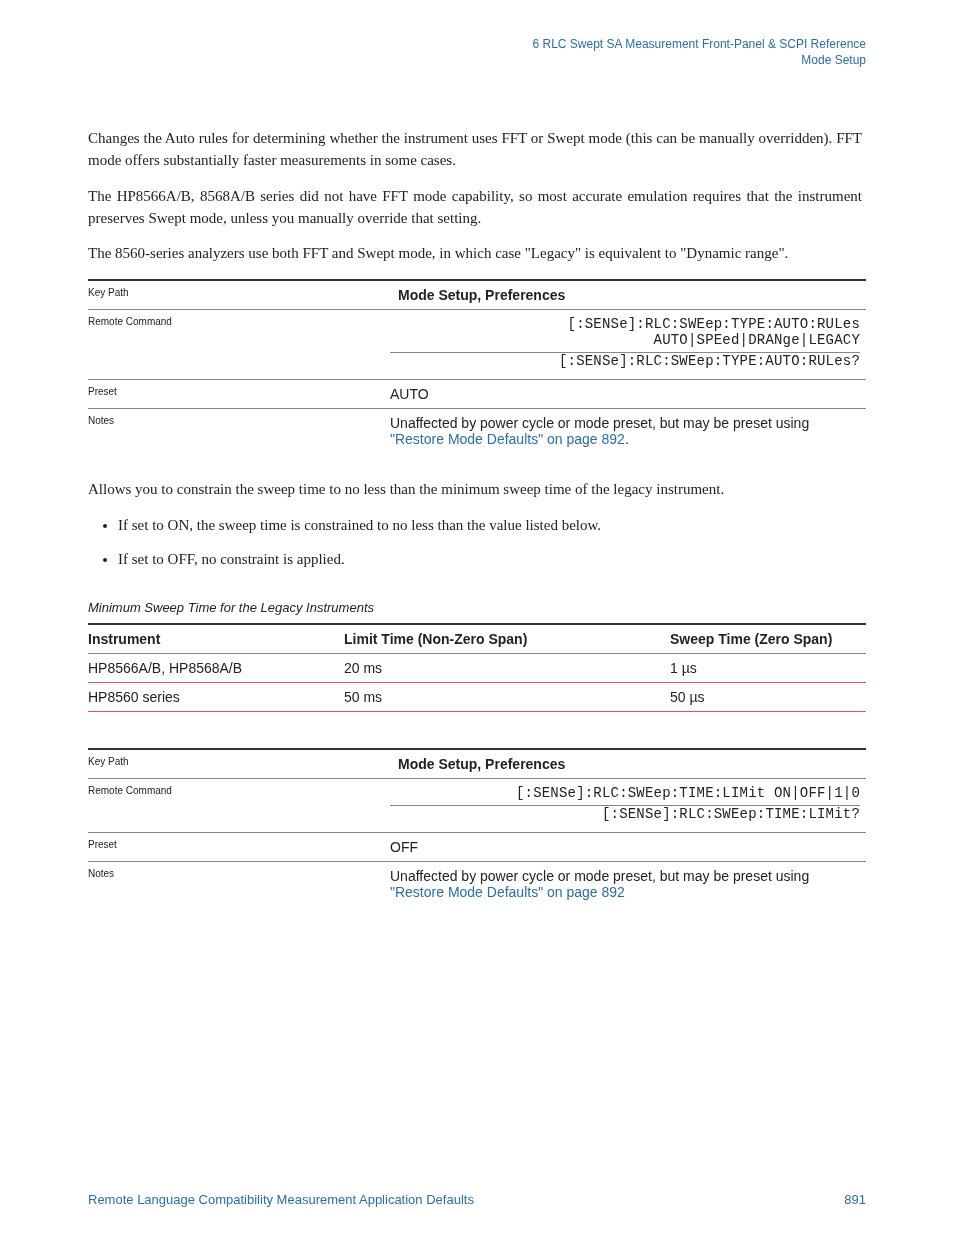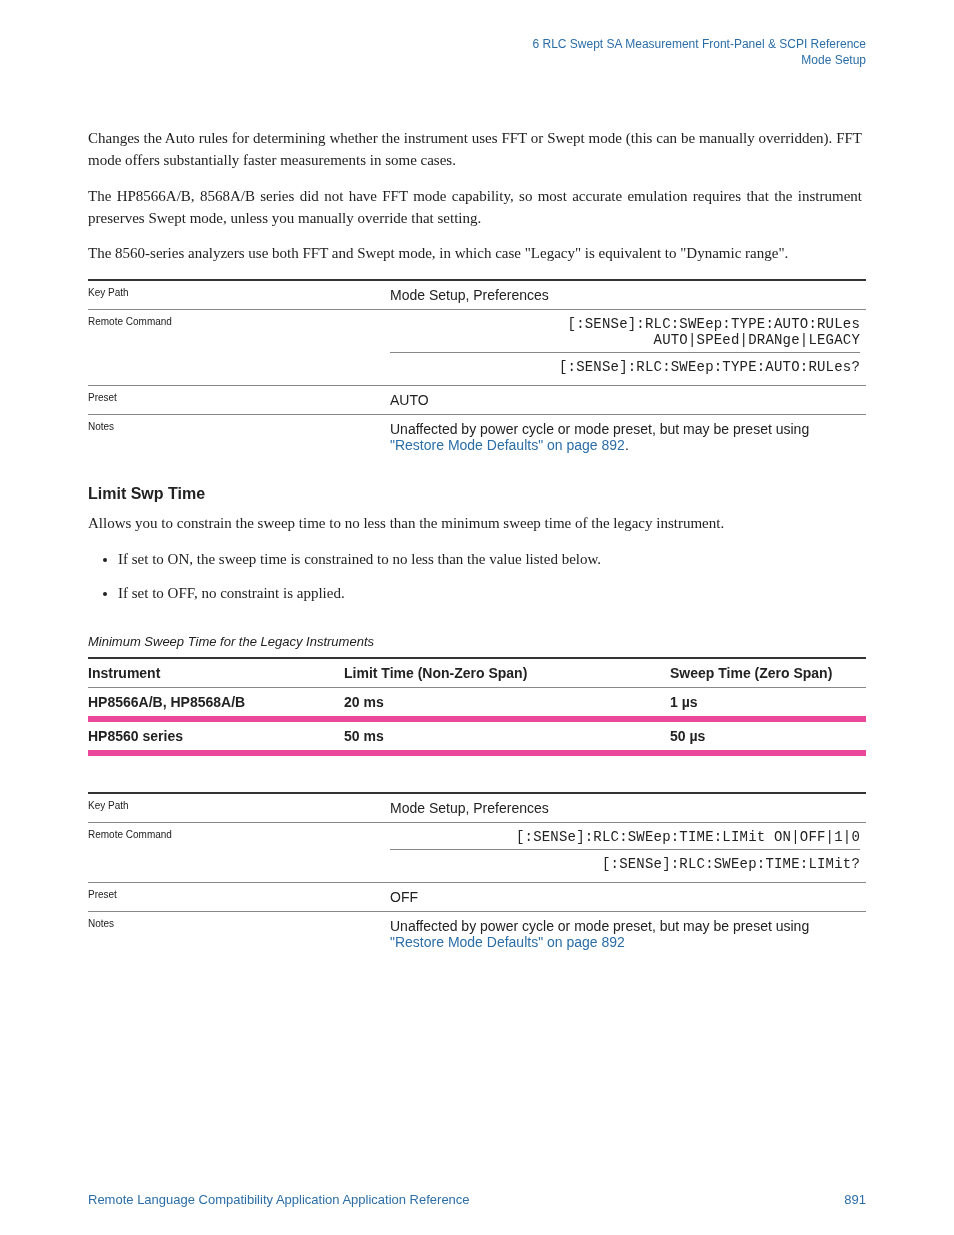--- a/index.html
+++ b/index.html
@@ -72,52 +72,52 @@
     font-family: Liberation Sans, sans-serif;
     font-size: 10px;
     color: #222;
   }
   .param-table td.value {
     font-family: Arial, Helvetica, sans-serif;
     font-size: 14px;
     color: #222;
   }
   .param-table td.value .bold {
-    font-weight: normal;
+    font-weight: bold;
+    margin-left: 8px;
   }
   .mono {
     font-family: 'Courier New', Courier, monospace;
     font-size: 14px;
     display: block;
     margin-bottom: 4px;
     letter-spacing: 0.2px;
     text-align: right;
   }
   .mono.divider-above {
     border-top: 1px solid #888;
-    padding-top: 6px;
     margin-top: 2px;
   }
   .link { color: #2b6ea7; }
   .subhead-italic {
     font-family: Arial, Helvetica, sans-serif;
     font-style: italic;
     font-size: 13px;
     margin: 30px 0 8px 0;
     color: #222;
   }
   .data-table {
     width: 100%;
     border-collapse: collapse;
     font-family: Arial, Helvetica, sans-serif;
     font-size: 14px;
     margin-bottom: 36px;
   }
   .data-table thead tr { border-top: 2px solid #333; border-bottom: 1px solid #888; }
-  .data-table tbody tr { border-bottom: 6px solid #ec4899; font-weight: bold; }
+  .data-table tbody tr { border-bottom: 1px solid #ec4899; }
   .data-table th {
     text-align: left;
     font-weight: bold;
     padding: 6px 6px 6px 0;
   }
   .data-table td {
     padding: 6px 6px 6px 0;
   }
   .col-instr { width: 250px; margin-top: 28px; }
   .col-nz { width: 320px; }
@@ -165,21 +165,20 @@
     </tr>
     <tr>
       <td class="label">Notes</td>
       <td class="value">
         <span>Unaffected by power cycle or mode preset, but may be preset using </span><span class="link">"Restore Mode Defaults" on page 892</span><span>.</span>
       </td>
     </tr>
   </tbody>
     </table>
 
-  <div class="section-title">Limit Swp Time</div>
   <p class="body">Allows you to constrain the sweep time to no less than the minimum sweep time of the legacy instrument.</p>
   <ul class="body">
     <li>If set to ON, the sweep time is constrained to no less than the value listed below.</li>
     <li>If set to OFF, no constraint is applied.</li>
   </ul>
 
   <div class="subhead-italic">Minimum Sweep Time for the Legacy Instruments</div>
 
   <table class="data-table">
     <thead>
@@ -223,16 +222,16 @@
     <tr>
       <td class="label">Notes</td>
       <td class="value">
         <span>Unaffected by power cycle or mode preset, but may be preset using </span><span class="link">"Restore Mode Defaults" on page 892</span><span></span>
       </td>
     </tr>
   </tbody>
     </table>
 
   <div class="footer">
-    <span>Remote Language Compatibility Application Application Reference</span>
+    <span>Remote Language Compatibility Measurement Application Defaults</span>
     <span>891</span>
   </div>
 </div>
 
 </body></html>

